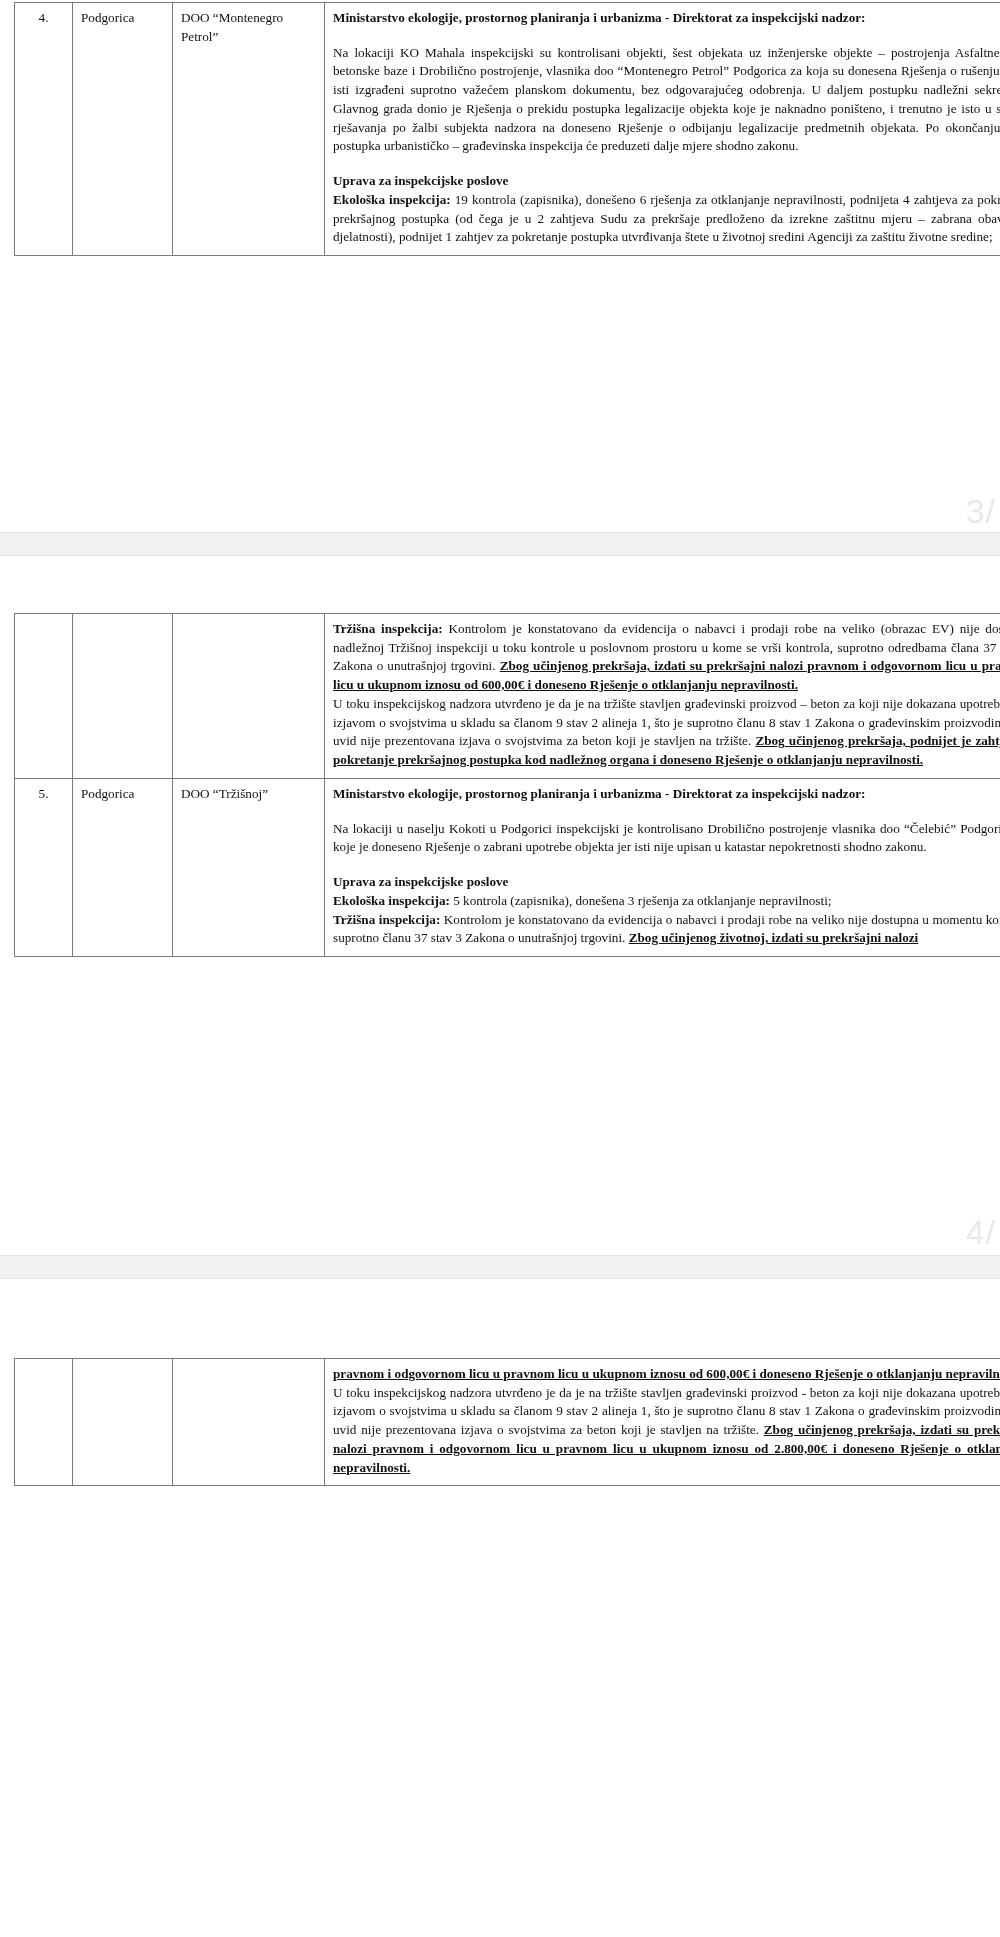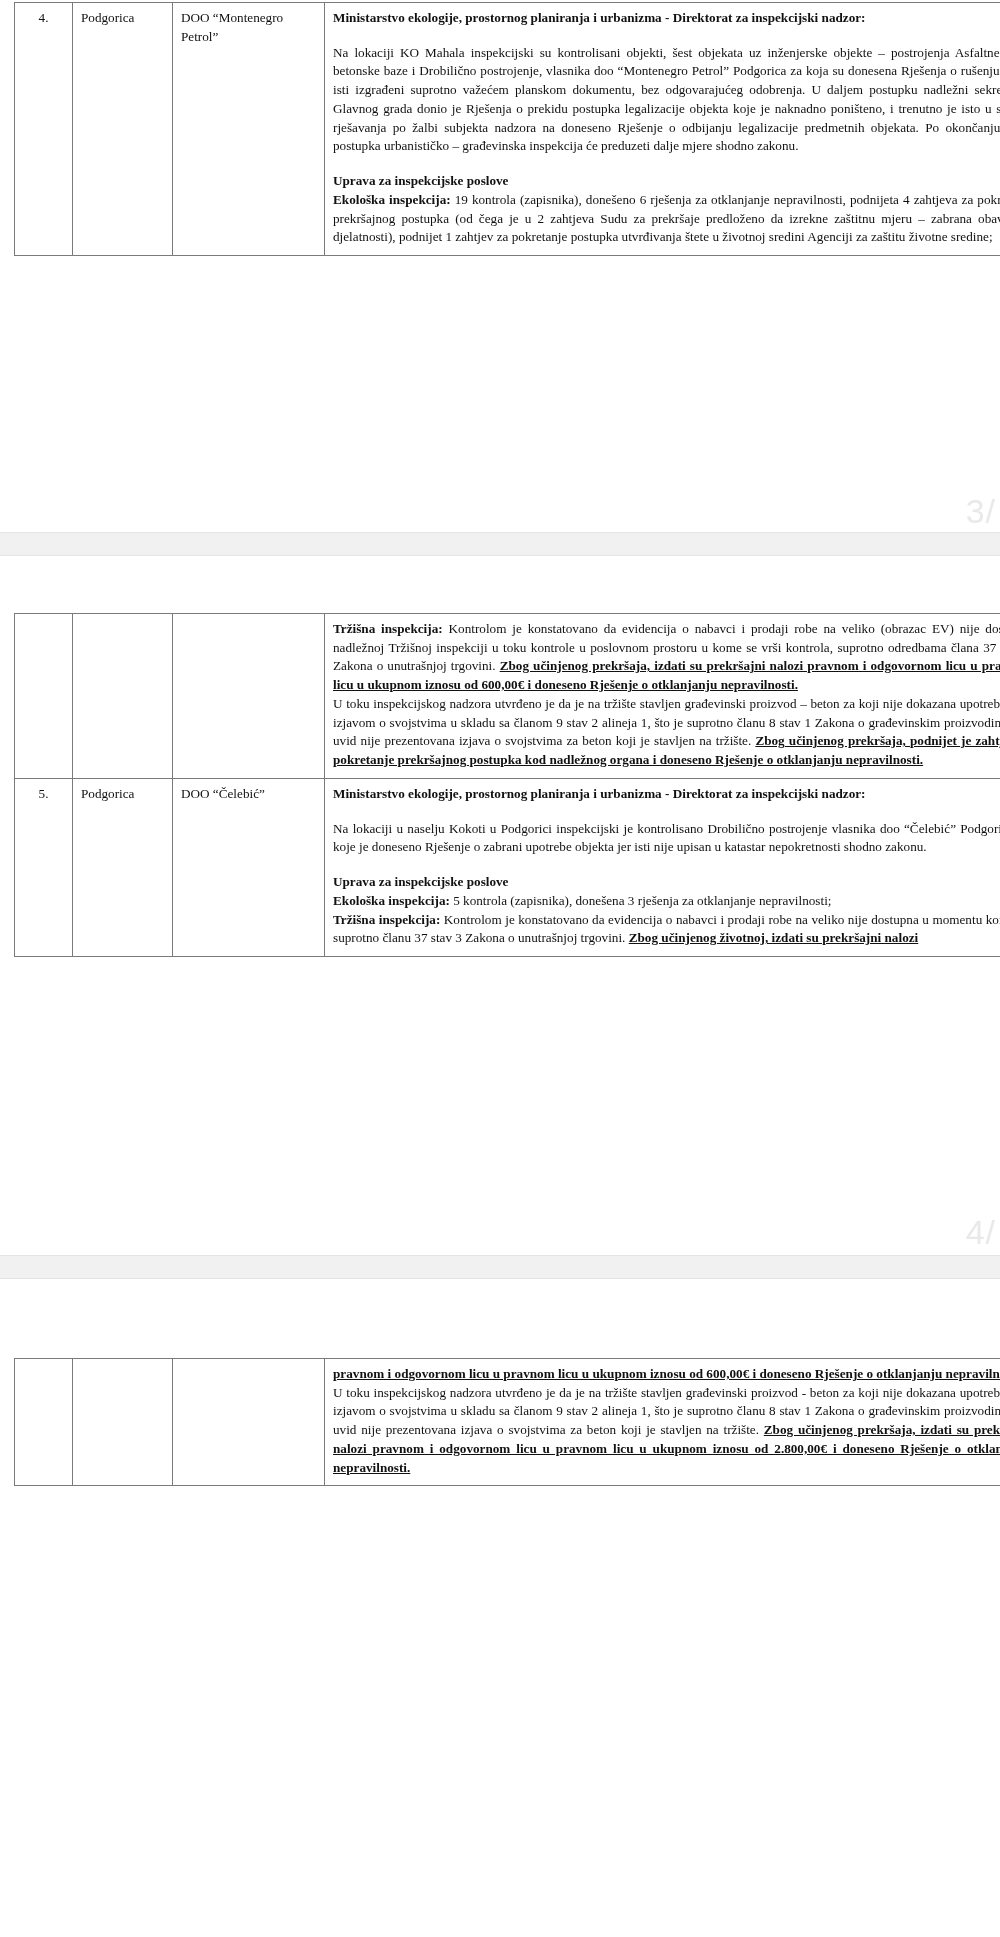--- a/index.html
+++ b/index.html
@@ -119,21 +119,21 @@
         <td class="c-subject"></td>
         <td class="c-body" style="width:700px;">
           <p class="tight"><span class="b">Tržišna inspekcija:</span><span> Kontrolom je konstatovano da evidencija o nabavci i prodaji robe na veliko (obrazac EV) nije dostupna nadležnoj Tržišnoj inspekciji u toku kontrole u poslovnom prostoru u kome se vrši kontrola, suprotno odredbama člana 37 stav 3 Zakona o unutrašnjoj trgovini. </span><span class="bu">Zbog učinjenog prekršaja, izdati su prekršajni nalozi pravnom i odgovornom licu u pravnom licu u ukupnom iznosu od 600,00€ i doneseno Rješenje o otklanjanju nepravilnosti.</span></p>
           <p class="para"><span>U toku inspekcijskog nadzora utvrđeno je da je na tržište stavljen građevinski proizvod – beton za koji nije dokazana upotrebljivost izjavom o svojstvima u skladu sa članom 9 stav 2 alineja 1, što je suprotno članu 8 stav 1 Zakona o građevinskim proizvodima. Na uvid nije prezentovana izjava o svojstvima za beton koji je stavljen na tržište. </span><span class="bu">Zbog učinjenog prekršaja, podnijet je zahtjev za pokretanje prekršajnog postupka kod nadležnog organa i doneseno Rješenje o otklanjanju nepravilnosti.</span></p>
         </td>
       </tr>
 
       <tr>
         <td class="c-num">5.</td>
         <td class="c-city">Podgorica</td>
-        <td class="c-subject">DOO “Čelebić”</td>
+        <td class="c-subject">DOO “Tržišnoj”</td>
         <td class="c-body" style="width:700px;">
           <p class="tight b">Ministarstvo ekologije, prostornog planiranja i urbanizma - Direktorat za inspekcijski nadzor:</p>
           <span class="blank-line"></span>
           <p class="tight">Na lokaciji u naselju Kokoti u Podgorici inspekcijski je kontrolisano Drobilično postrojenje vlasnika doo “Čelebić” Podgorica, za koje je doneseno Rješenje o zabrani upotrebe objekta jer isti nije upisan u katastar nepokretnosti shodno zakonu.</p>
           <span class="blank-line"></span>
           <p class="tight b">Uprava za inspekcijske poslove</p>
           <p class="tight"><span class="b">Ekološka inspekcija:</span><span> 5 kontrola (zapisnika), donešena 3 rješenja za otklanjanje nepravilnosti;</span></p>
           <p class="tight"><span class="b">Tržišna inspekcija:</span><span> Kontrolom je konstatovano da evidencija o nabavci i prodaji robe na veliko nije dostupna u momentu kontrole, suprotno članu 37 stav 3 Zakona o unutrašnjoj trgovini. </span><span class="bu">Zbog učinjenog životnoj, izdati su prekršajni nalozi</span></p>
         </td>
       </tr>

